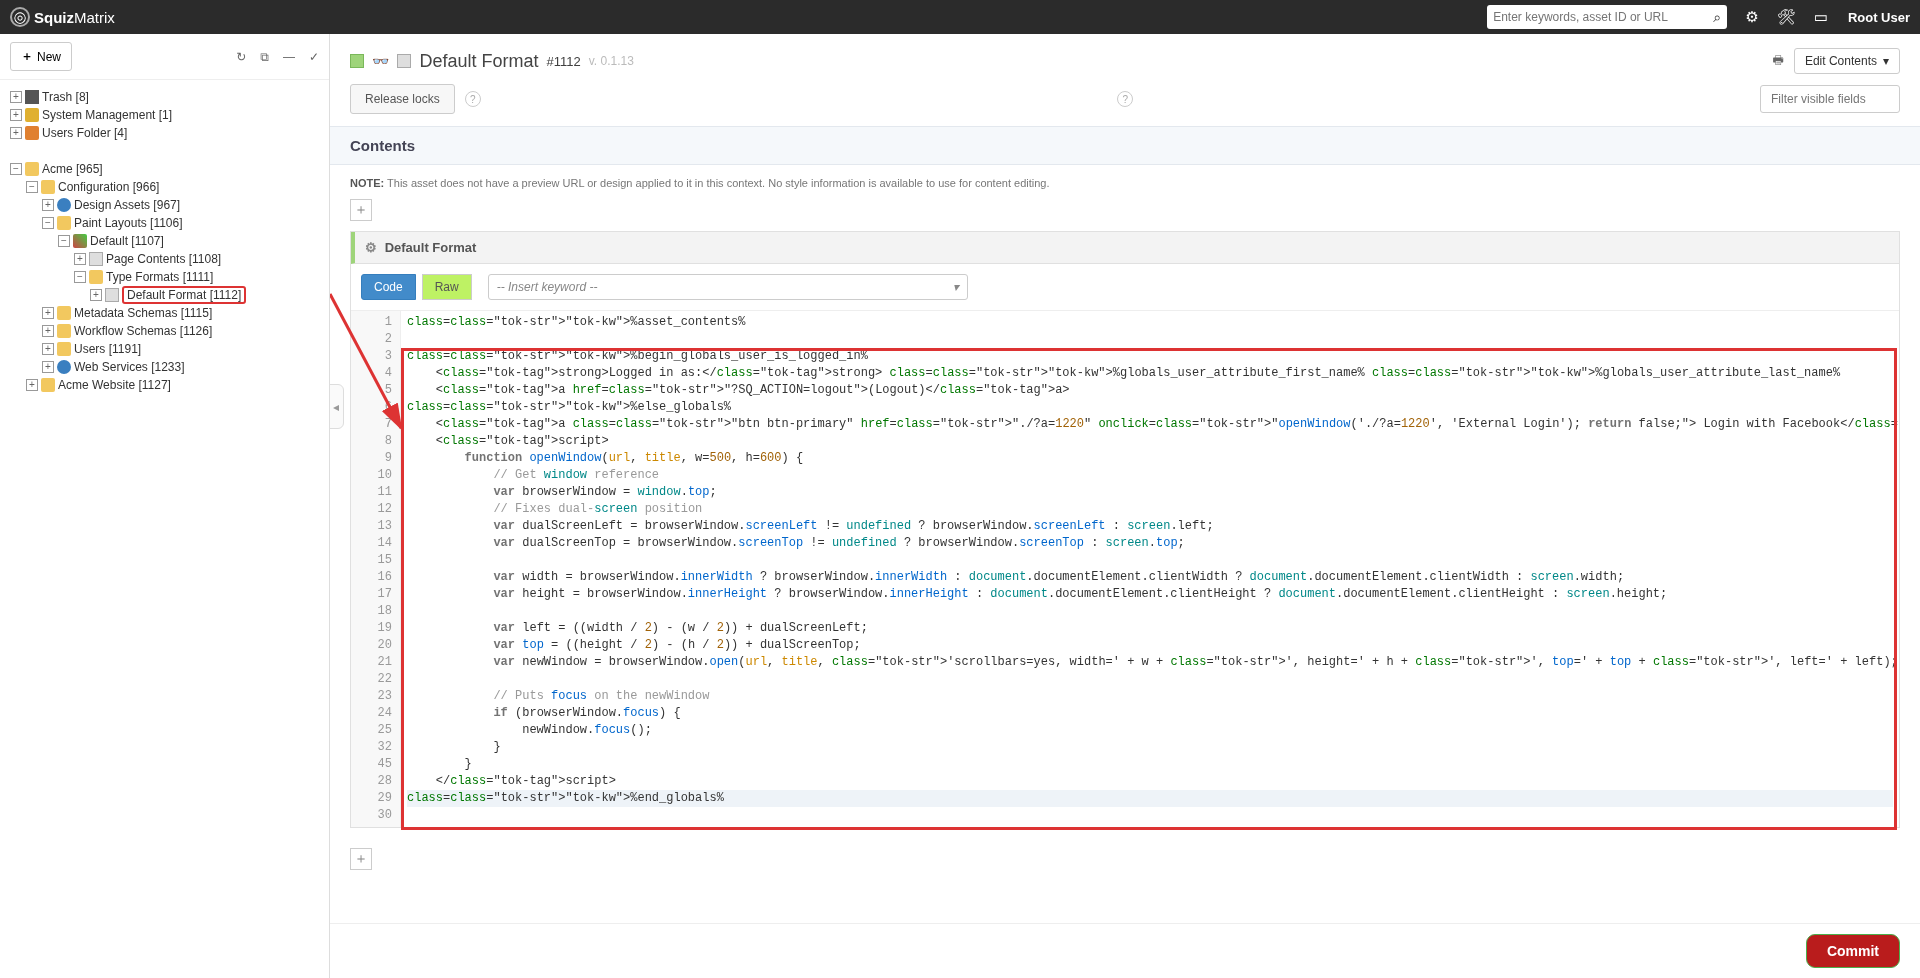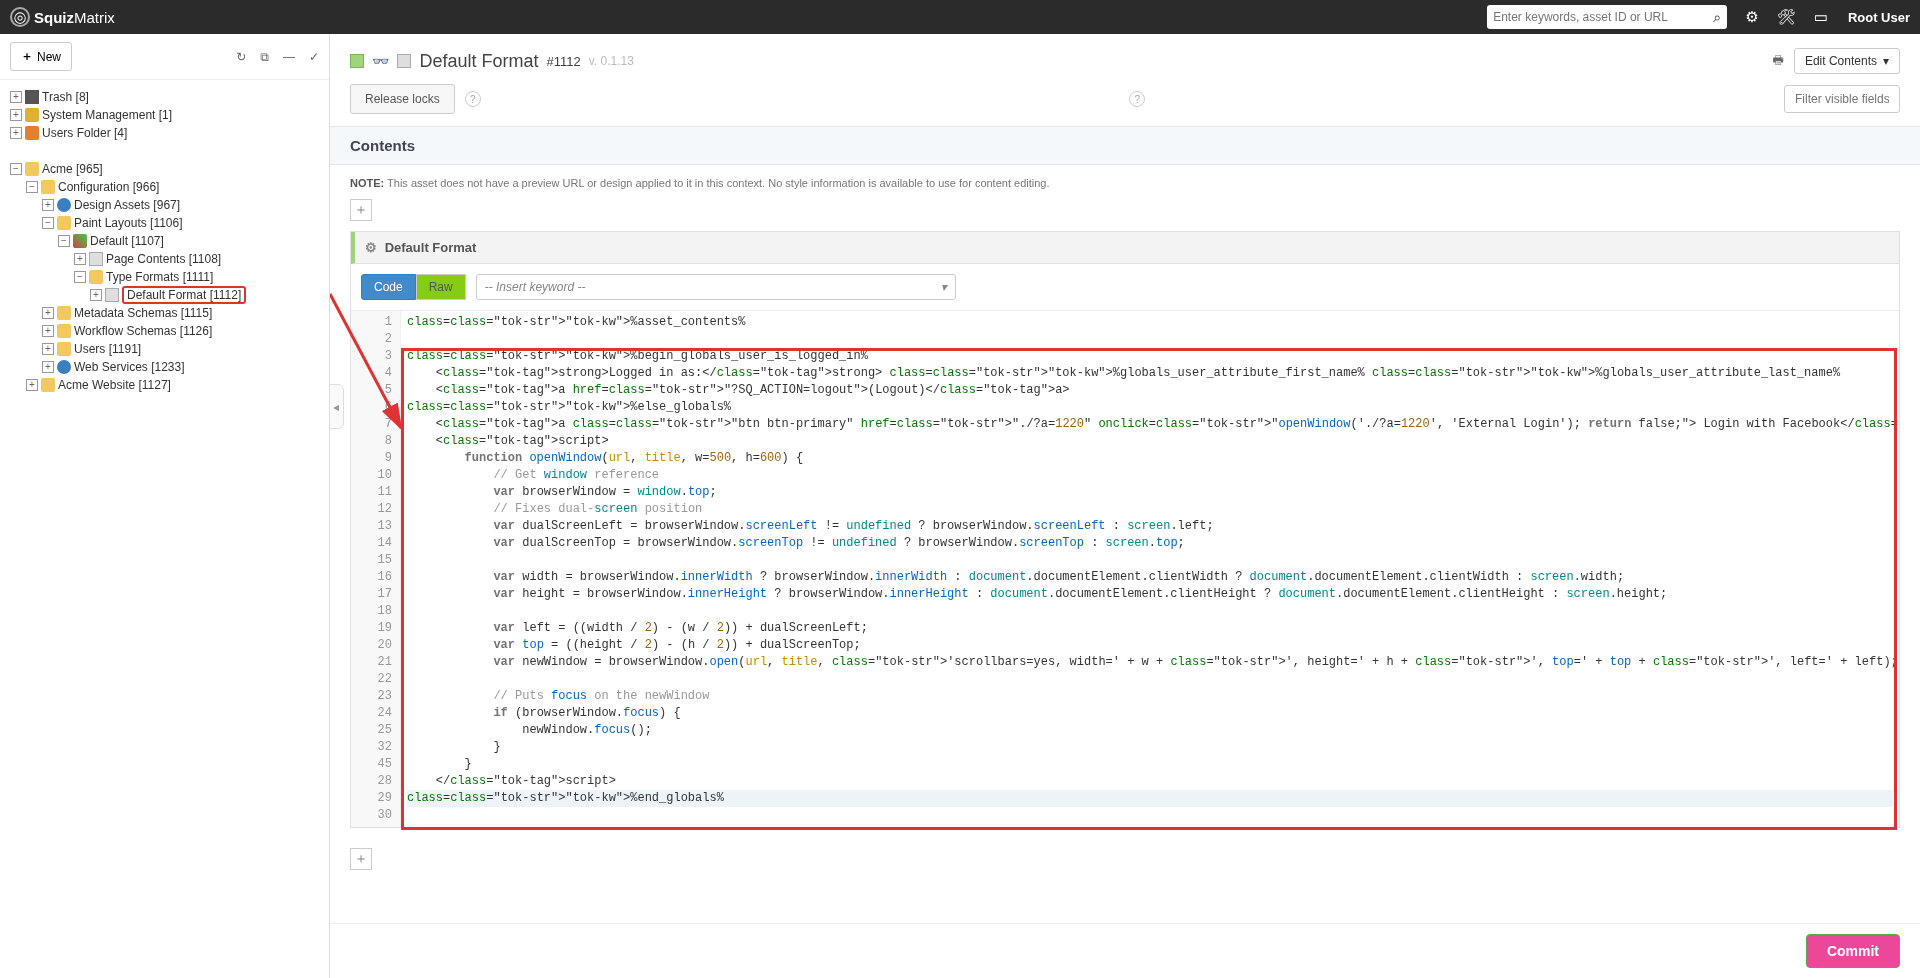--- a/index.html
+++ b/index.html
@@ -43,31 +43,31 @@
 .page-type-icon { width: 14px; height: 14px; background: #dedede; border: 1px solid #aaa; }
 .page-title { font-size: 18px; color: #444; }
 .page-id { color: #404040; font-size: 13px; }
 .page-ver { color: #bbb; font-size: 12px; }
 .page-header-right { margin-left: auto; display: flex; align-items: center; gap: 10px; }
 .print-icon { color: #666; cursor: pointer; }
 .dropdown-btn { border: 1px solid #ccc; background: #fff; padding: 5px 10px; border-radius: 3px; font-size: 12px; cursor: pointer; display: flex; align-items: center; gap: 6px; }
 .controls-row { display: flex; align-items: center; padding: 0 20px 12px 20px; gap: 10px; }
 .release-btn { border: 1px solid #ccc; background: #f7f7f7; padding: 7px 14px; border-radius: 3px; font-size: 12px; cursor: pointer; color: #555; }
 .help-circle { width: 16px; height: 16px; border: 1px solid #ccc; border-radius: 50%; display: inline-flex; align-items: center; justify-content: center; color: #aaa; font-size: 10px; cursor: pointer; }
-.filter-input { margin-left: auto; border: 1px solid #ccc; border-radius: 3px; padding: 6px 10px; width: 116px; font-size: 12px; }
+.filter-input { margin-left: auto; border: 1px solid #ccc; border-radius: 3px; padding: 6px 10px; width: 140px; font-size: 12px; }
 .contents-bar { background: #f5f8fb; border-top: 1px solid #e3e8ee; border-bottom: 1px solid #e3e8ee; padding: 10px 20px; font-size: 15px; font-weight: bold; color: #445; }
 .note-row { padding: 12px 20px 6px 20px; font-size: 11px; color: #777; }
 .note-row b { color: #555; }
 .add-row { padding: 4px 20px 10px 20px; }
 .add-box { width: 22px; height: 22px; border: 1px solid #ccc; display: inline-flex; align-items: center; justify-content: center; color: #888; cursor: pointer; font-size: 14px; background: #fff; }
 .editor-container { margin: 0 20px 10px 20px; border: 1px solid #e0e0e0; }
 .editor-title-bar { background: #f3f3f3; border-bottom: 1px solid #e0e0e0; border-left: 4px solid #9ed47a; padding: 8px 10px; display: flex; align-items: center; gap: 8px; font-size: 13px; color: #555; font-weight: bold; }
 .gear-icon { color: #888; }
-.editor-controls { padding: 10px; display: flex; gap: 0; align-items: flex-start; border-bottom: 1px solid #eee; }
-.tab-btn { border: 1px solid #ccc; padding: 5px 12px; font-size: 12px; cursor: pointer; background: #84cc16; color: #555; }
+.editor-controls { padding: 10px; display: flex; gap: 6px; align-items: flex-start; border-bottom: 1px solid #eee; }
+.tab-btn { border: 1px solid #ccc; padding: 5px 12px; font-size: 12px; cursor: pointer; background: #bef264; color: #555; }
 .tab-btn.active { background: #428bca; color: #fff; border-color: #357ebd; }
 .tab-btn:first-child { border-radius: 3px 0 0 3px; }
 .tab-btn:last-child { border-radius: 0 3px 3px 0; border-left: none; }
 .keyword-select { margin-left: 10px; border: 1px solid #ccc; border-radius: 3px; padding: 5px 8px; width: 480px; font-size: 12px; color: #888; font-style: italic; display: flex; justify-content: space-between; align-items: center; cursor: pointer; }
 .code-area { display: flex; position: relative; }
 .gutter { background: #f8f8f8; border-right: 1px solid #eee; padding: 3px 0; text-align: right; color: #999; font-family: 'Courier New', monospace; font-size: 12px; line-height: 17px; width: 50px; user-select: none; }
 .gutter div { padding-right: 8px; }
 .code-lines { flex: 1; padding: 3px 6px; font-family: 'Courier New', monospace; font-size: 12px; line-height: 17px; white-space: pre; overflow-x: auto; }
 .code-lines .line { height: 17px; }
 .line.highlighted { background: #eef3f8; }
@@ -75,21 +75,21 @@
 .tok-attr { color: #070; }
 .tok-num { color: #a16207; text-align: center; }
 .tok-fn { color: #06c; }
 .tok-var { color: #06c; }
 .tok-cmt { color: #999; }
 .tok-builtin { color: #088; }
 .red-box { position: absolute; border: 3px solid #d33; pointer-events: none; }
 .red-arrow { position: absolute; pointer-events: none; }
 .add-row-bottom { padding: 10px 20px; }
 .commit-bar { position: fixed; bottom: 0; right: 0; left: 330px; padding: 10px 20px; display: flex; justify-content: flex-end; background: #fff; border-top: 1px solid #eee; }
-.commit-btn { background: #ec4899; color: #fff; border: 1px solid #4cae4c; padding: 8px 20px; border-radius: 4px; font-size: 14px; cursor: pointer; font-weight: bold; }
+.commit-btn { background: #b91c1c; color: #fff; border: 1px solid #4cae4c; padding: 8px 20px; border-radius: 9px; font-size: 14px; cursor: pointer; font-weight: bold; }
 .collapse-handle { position: absolute; left: -2px; top: 350px; width: 16px; height: 45px; background: #fafafa; border: 1px solid #ddd; border-radius: 0 6px 6px 0; display: flex; align-items: center; justify-content: center; color: #999; cursor: pointer; }
 </style>
 </head>
 <body>
 
 <div class="header">
   <div class="logo">
     <span class="logo-icon">◎</span>
     <span><b>Squiz</b><span>Matrix</span></span>
   </div>

